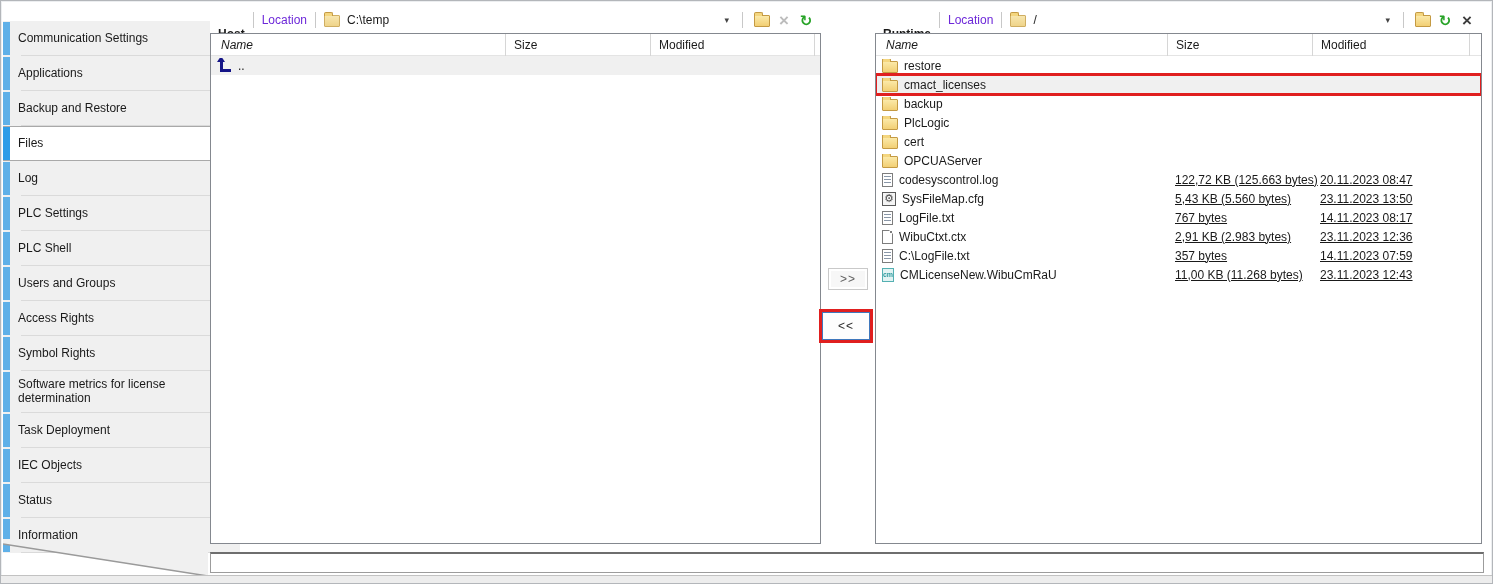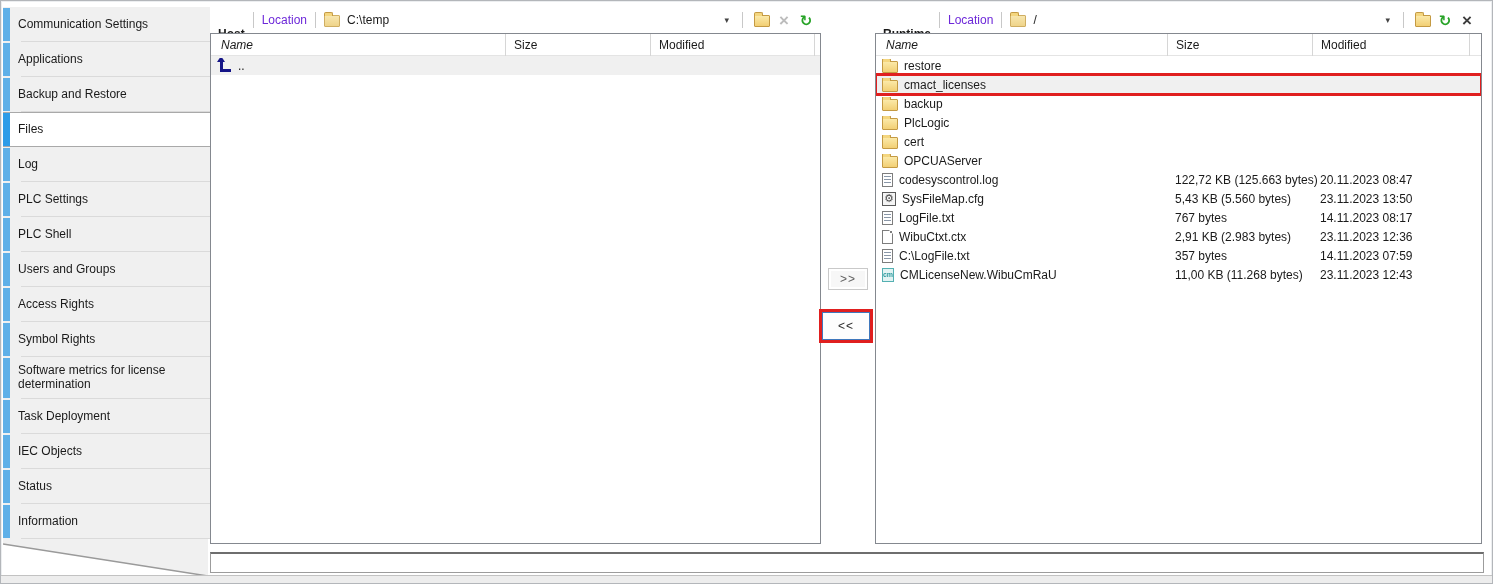--- a/index.html
+++ b/index.html
@@ -17,21 +17,21 @@
     border: 1px solid #b3b6ba;
     box-shadow: inset 0 0 0 1px #eceef0;
     overflow: hidden;
   }
   .window-bottom-strip {
     position: absolute; left: 0; right: 0; bottom: 0; height: 8px;
     background: #ededed; border-top: 1px solid #c2c2c2;
   }
 
   
-  .sidebar { position: absolute; left: 2px; top: 6px; width: 237px; }
+  .sidebar { position: absolute; left: 2px; top: 20px; width: 237px; }
   .tab {
     position: relative;
     height: 35px;
     background: #f0f0f0;
     display: flex; align-items: center;
     padding-left: 15px; padding-right: 28px;
     cursor: default;
     line-height: 1.15;
   }
   .tab.tall { height: 42px; }
@@ -87,21 +87,21 @@
   }
   .hcell:first-child { border-left: none; padding-left: 10px; font-style: italic; }
   .grid-host    { grid-template-columns: 294px 145px 164px 1fr; }
   .grid-runtime { grid-template-columns: 291px 145px 157px 1fr; }
 
   .file-row { display: grid; height: 19px; align-items: center; cursor: default; }
   .file-row.selected { background: #f0f0f0; }
   .file-row.highlighted { outline: 3px solid #e01f1f; outline-offset: -1px; position: relative; z-index: 2; }
   .cell-name { display: flex; align-items: center; padding-left: 6px; overflow: hidden; }
   .cell-name .fname { margin-left: 6px; white-space: nowrap; }
-  .cell-size, .cell-mod { padding-left: 8px; white-space: nowrap; }
+  .cell-size, .cell-mod { padding-left: 8px; white-space: nowrap; text-decoration: underline; }
 
   
   .ic { position: relative; display: inline-block; flex: 0 0 auto; }
 
   .ic-folder { width: 16px; height: 12px; margin-top: 2px;
     background: linear-gradient(#fbe9a8, #f2cf74);
     border: 1px solid #c49a43; border-radius: 1px; }
   .ic-folder::before { content: ""; position: absolute; top: -4px; left: -1px;
     width: 7px; height: 3px; background: #f4d67f; border: 1px solid #c49a43;
     border-bottom: none; border-radius: 2px 2px 0 0; }

